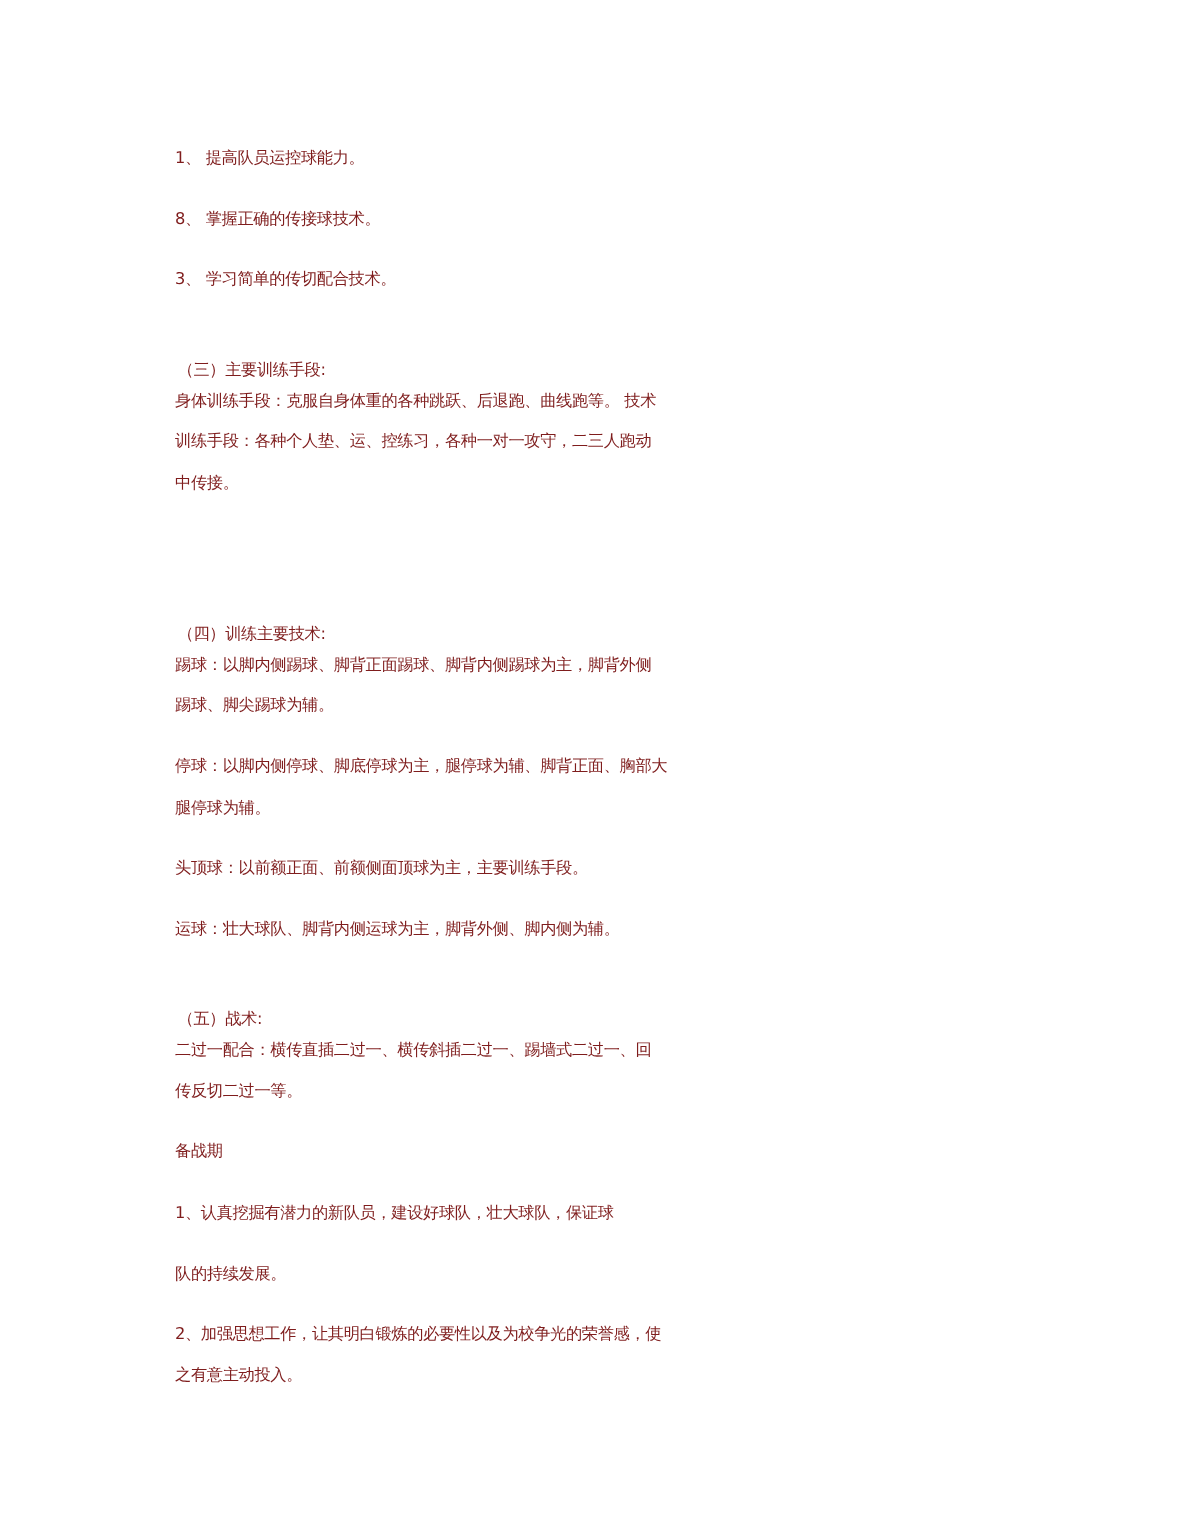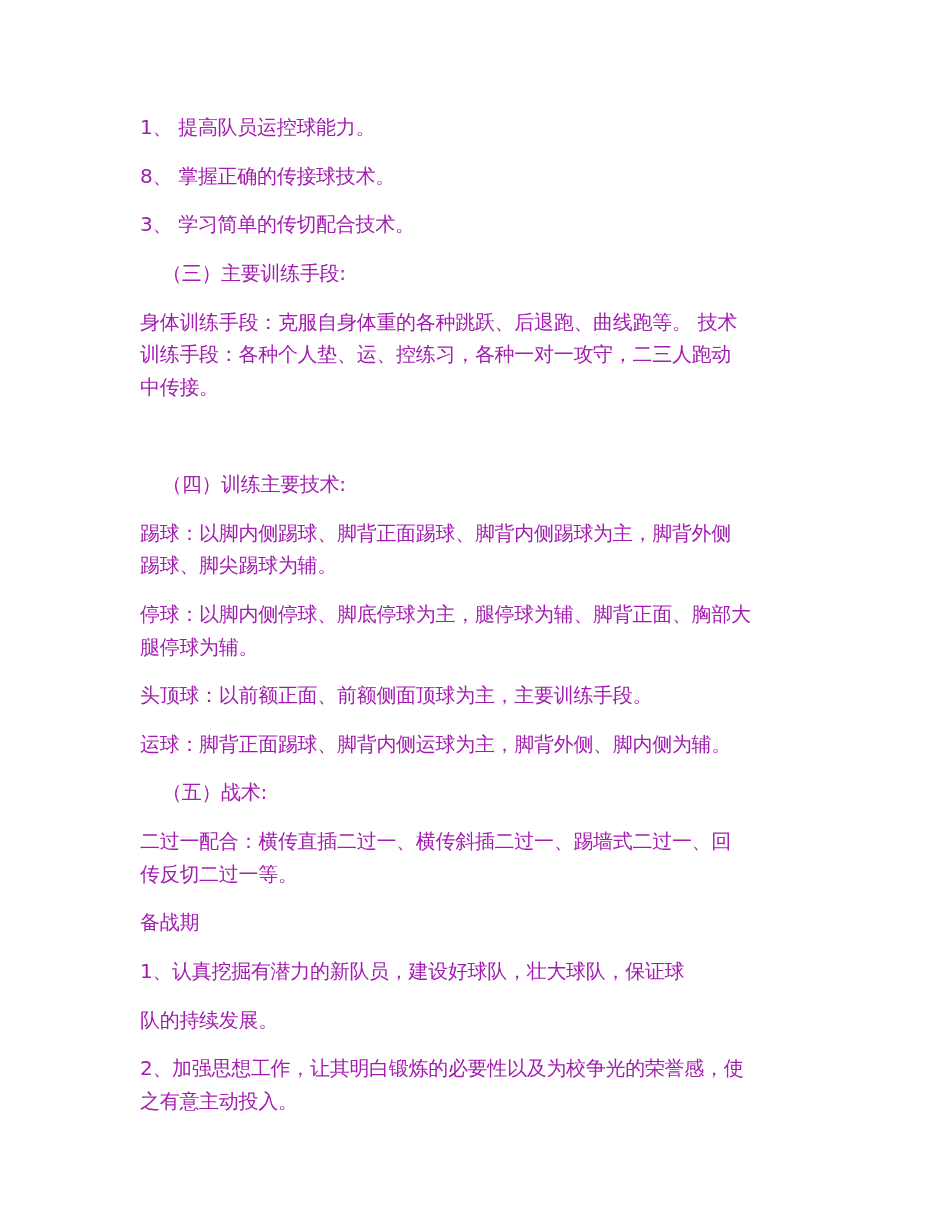--- a/index.html
+++ b/index.html
@@ -1,39 +1,39 @@
 <!DOCTYPE html>
 <html><head>
 <meta charset="utf-8">
 <style>
   html, body { margin: 0; padding: 0; background: #ffffff; }
   body { width: 950px; height: 1230px; position: relative; overflow: hidden;
          font-family: "DejaVu Sans", "Liberation Sans", sans-serif; color: #333333; }
   .page { position: absolute; left: 140px; top: 0; width: 670px; }
-  .line { position: absolute; left: 0; font-size: 20px; line-height: 32px; white-space: nowrap; color: #a21caf; letter-spacing: -0.3px; }
-  .indent { left: 22px; }
+  .line { position: absolute; left: 0; font-size: 13px; line-height: 32px; white-space: nowrap; color: #7f1d1d; letter-spacing: -0.3px; }
+  .indent { left: 2px; margin-top: 24px; }
 </style>
 </head>
 <body>
 
 <div class="page">
   <div class="line" style="top:111px">1、 提高队员运控球能力。</div>
   <div class="line" style="top:160px">8、 掌握正确的传接球技术。</div>
   <div class="line" style="top:208px">3、 学习简单的传切配合技术。</div>
   <div class="line indent" style="top:257px">（三）主要训练手段:</div>
   <div class="line" style="top:306px">身体训练手段：克服自身体重的各种跳跃、后退跑、曲线跑等。 技术</div>
   <div class="line" style="top:338px">训练手段：各种个人垫、运、控练习，各种一对一攻守，二三人跑动</div>
   <div class="line" style="top:371px">中传接。</div>
   <div class="line indent" style="top:468px">（四）训练主要技术:</div>
   <div class="line" style="top:517px">踢球：以脚内侧踢球、脚背正面踢球、脚背内侧踢球为主，脚背外侧</div>
   <div class="line" style="top:549px">踢球、脚尖踢球为辅。</div>
   <div class="line" style="top:598px">停球：以脚内侧停球、脚底停球为主，腿停球为辅、脚背正面、胸部大</div>
   <div class="line" style="top:631px">腿停球为辅。</div>
   <div class="line" style="top:679px">头顶球：以前额正面、前额侧面顶球为主，主要训练手段。</div>
-  <div class="line" style="top:728px">运球：脚背正面踢球、脚背内侧运球为主，脚背外侧、脚内侧为辅。</div>
+  <div class="line" style="top:728px">运球：壮大球队、脚背内侧运球为主，脚背外侧、脚内侧为辅。</div>
   <div class="line indent" style="top:776px">（五）战术:</div>
   <div class="line" style="top:825px">二过一配合：横传直插二过一、横传斜插二过一、踢墙式二过一、回</div>
   <div class="line" style="top:858px">传反切二过一等。</div>
   <div class="line" style="top:906px">备战期</div>
   <div class="line" style="top:955px">1、认真挖掘有潜力的新队员，建设好球队，壮大球队，保证球</div>
   <div class="line" style="top:1004px">队的持续发展。</div>
   <div class="line" style="top:1052px">2、加强思想工作，让其明白锻炼的必要性以及为校争光的荣誉感，使</div>
   <div class="line" style="top:1085px">之有意主动投入。</div>
 </div>
 

